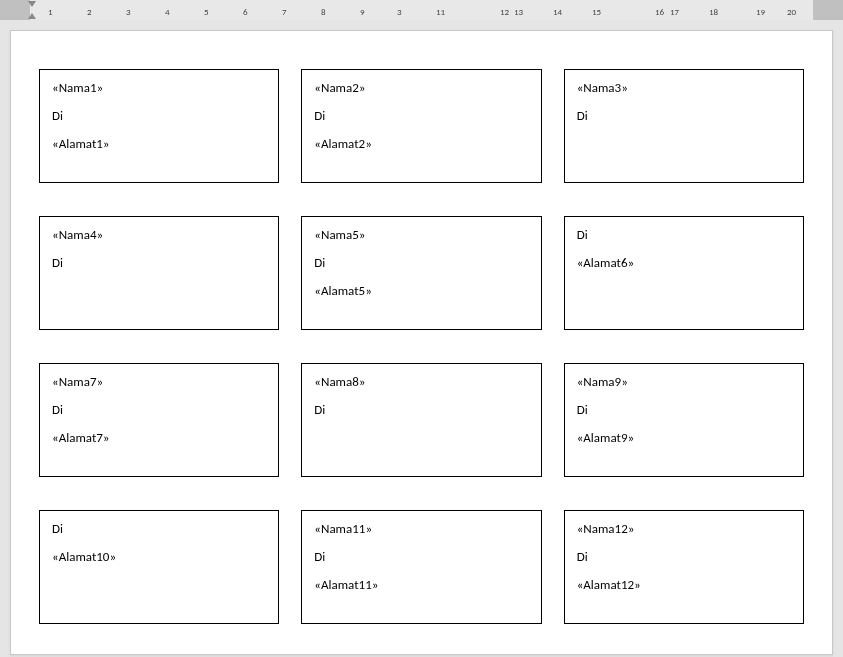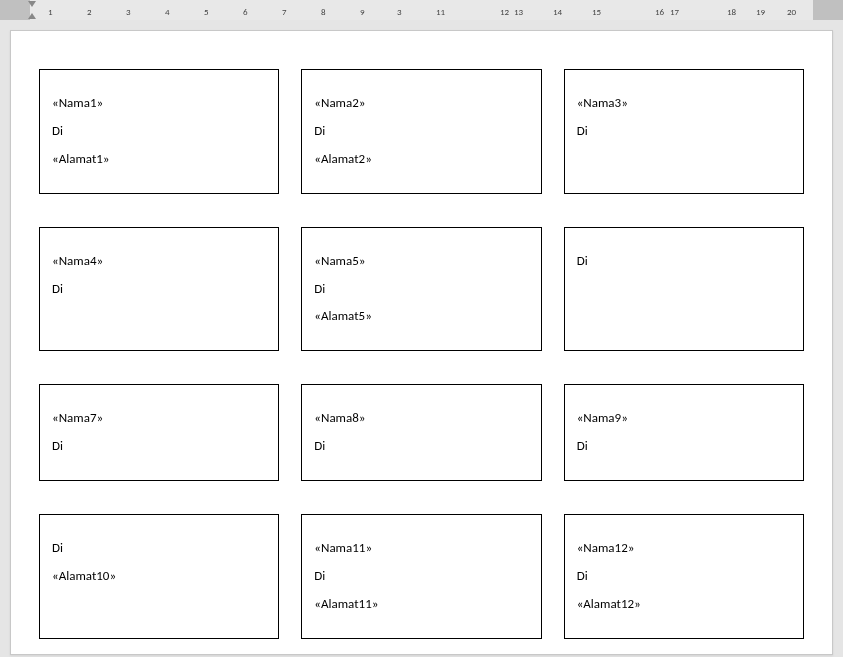--- a/index.html
+++ b/index.html
@@ -83,21 +83,21 @@
     }
     .labels-grid {
       display: grid;
       grid-template-columns: repeat(3, 1fr);
       grid-template-rows: repeat(4, 1fr);
       gap: 33px 22px;
       height: 100%;
     }
     .label-cell {
       border: 1px solid #000;
-      padding: 25px 12px;
+      padding: 10px 12px;
       font-size: 13px;
       line-height: 1.3;
       display: flex;
       flex-direction: column;
       gap: 11px;
     }
     .label-line {
       color: #000;
     }
   </style>
@@ -120,21 +120,21 @@
     <span class="ruler-tick" style="left:321px">8</span>
     <span class="ruler-tick" style="left:360px">9</span>
     <span class="ruler-tick" style="left:397px">3</span>
     <span class="ruler-tick" style="left:436px">11</span>
     <span class="ruler-tick" style="left:500px">12</span>
     <span class="ruler-tick" style="left:514px">13</span>
     <span class="ruler-tick" style="left:553px">14</span>
     <span class="ruler-tick" style="left:592px">15</span>
     <span class="ruler-tick" style="left:655px">16</span>
     <span class="ruler-tick" style="left:670px">17</span>
-    <span class="ruler-tick" style="left:727px">18</span>
+    <span class="ruler-tick" style="left:709px">18</span>
     <span class="ruler-tick" style="left:756px">19</span>
     <span class="ruler-tick" style="left:787px">20</span>
   </div>
 </div>
 
 <div class="page-container">
   <div class="page">
     <div class="labels-grid">
 
       <div class="label-cell">
@@ -155,32 +155,35 @@
         <div class="label-line">«Nama4»</div>
         <div class="label-line">Di</div>
       </div>
       <div class="label-cell">
         <div class="label-line">«Nama5»</div>
         <div class="label-line">Di</div>
         <div class="label-line">«Alamat5»</div>
       </div>
       <div class="label-cell">
         <div class="label-line">Di</div>
+        <div class="label-line">«Alamat6»</div>
       </div>
       <div class="label-cell">
         <div class="label-line">«Nama7»</div>
         <div class="label-line">Di</div>
+        <div class="label-line">«Alamat7»</div>
       </div>
       <div class="label-cell">
         <div class="label-line">«Nama8»</div>
         <div class="label-line">Di</div>
       </div>
       <div class="label-cell">
         <div class="label-line">«Nama9»</div>
         <div class="label-line">Di</div>
+        <div class="label-line">«Alamat9»</div>
       </div>
       <div class="label-cell">
         <div class="label-line">Di</div>
         <div class="label-line">«Alamat10»</div>
       </div>
       <div class="label-cell">
         <div class="label-line">«Nama11»</div>
         <div class="label-line">Di</div>
         <div class="label-line">«Alamat11»</div>
       </div>

